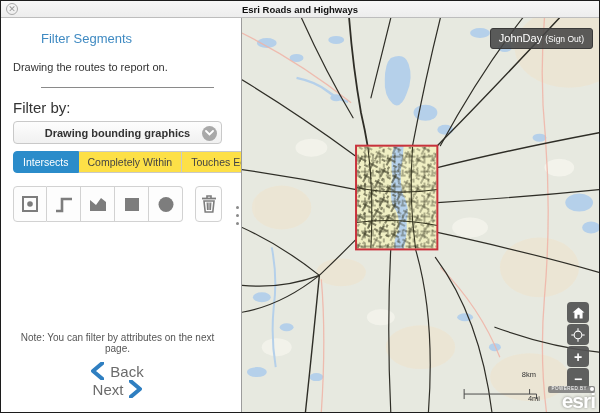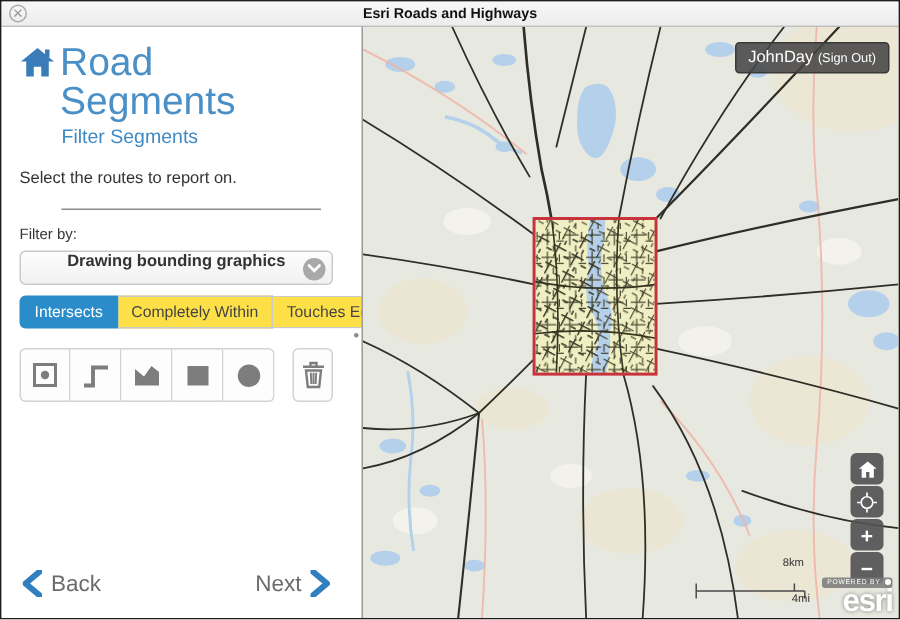--- a/index.html
+++ b/index.html
@@ -17,24 +17,24 @@
   .splitter { width:7px; flex:0 0 7px; background:#fff; display:flex; flex-direction:column; align-items:center; justify-content:center; gap:5px; }
   .splitter i { width:3px; height:3px; border-radius:50%; background:#8a8a8a; }
 
   
   .hdr { display:flex; align-items:flex-start; }
   .home-ic { width:24px; height:24px; margin:2px 3px 0 0; flex:0 0 24px; }
   .pg-title { font-size:26px; font-weight:300; color:#4a90c6; letter-spacing:0; line-height:26px; }
   .pg-sub { margin:3px 0 0 28px; font-size:13px; color:#3f8ac2; }
   .desc { margin-top:15px; font-size:11px; color:#333; }
   .divider { margin:14px 8px 0 28px; border:none; border-top:1px solid #8a8a8a; }
-  .filter-by { margin-top:11px; font-size:10px; color:#333; }
-
-  
-  .dropdown { margin-top:5px; height:23px; border:1px solid #c9c9c9; border-radius:4px; background:linear-gradient(#fdfdfd,#f1f1f1); display:flex; align-items:flex-start; justify-content:center; position:relative; cursor:pointer; }
+  .filter-by { margin-top:11px; font-size:15px; color:#333; }
+
+  
+  .dropdown { margin-top:5px; height:23px; border:1px solid #c9c9c9; border-radius:4px; background:linear-gradient(#fdfdfd,#f1f1f1); display:flex; align-items:center; justify-content:center; position:relative; cursor:pointer; }
   .dropdown .val { font-size:11px; font-weight:bold; color:#333; }
   .dd-chev { position:absolute; right:4px; top:3.5px; width:15px; height:15px; border-radius:50%; background:#a9a9a9; display:flex; align-items:center; justify-content:center; }
 
   
   .tabs { margin-top:7px; display:flex; height:22px; border-radius:4px;text-align:right; }
   .tab { font-size:10.5px; color:#444; background:#fde047; border:1px solid #c9c9c9; border-left:none; display:flex; align-items:center; justify-content:center; padding:0 9px; cursor:pointer; white-space:nowrap; }
   .tab:first-child { border-left:1px solid #c9c9c9; border-radius:4px 0 0 4px; }
   .tab:last-child { border-radius:0 4px 4px 0; }
   .tab.sel { background:#2b8cca; border-color:#2b8cca; color:#fff; }
 
@@ -42,21 +42,21 @@
   .tools { margin-top:13px; display:flex; align-items:center; }
   .tgrp { display:flex; border-radius:4px; }
   .tool { width:34px; height:36px; background:#fdfdfd; border:1px solid #d2d2d2; border-left:none; display:flex; align-items:center; justify-content:center; cursor:pointer; }
   .tool:first-child { border-left:1px solid #d2d2d2; border-radius:4px 0 0 4px; }
   .tool:last-child { border-radius:0 4px 4px 0; }
   .tool.lone { border:1px solid #d2d2d2; border-radius:4px; margin-left:12px; }
 
   
   .spacer { flex:1; }
   .note { text-align:center; font-size:10px; color:#555; margin-bottom:6px; }
-  .nav { display:flex; justify-content:space-between; align-items:center; padding:2px 2px 8px 2px; }
+  .nav { display:flex; justify-content:space-between; align-items:center; padding:2px 2px 8px 2px;flex-direction:column; }
   .navbtn { display:flex; align-items:center; gap:6px; font-size:15px; color:#6b6b6b; cursor:pointer; }
 
   
   .map { flex:1; position:relative; overflow:hidden; border-left:1px solid #9c9c9c; background:#e7e9e0; }
   .map svg.base { position:absolute; inset:0; width:100%; height:100%; }
   .user-btn { position:absolute; top:10px; right:6px; background:rgba(70,70,70,.88); border:1px solid #3a3a3a; border-radius:3px; color:#fff; padding:3px 8px 4px 8px; font-size:11px; cursor:pointer;margin-left:16px; }
   .user-btn .so { font-size:8.5px; }
   .mapctrls { position:absolute; right:10px; top:284px; display:flex; flex-direction:column; gap:1px; }
   .mc { width:22px; height:21px; background:rgba(82,82,82,.92); border-radius:4px; color:#fff; display:flex; align-items:center; justify-content:center; font-size:14px; font-weight:bold; cursor:pointer; }
   .scalebar { position:absolute; left:222px; bottom:12px; width:80px; height:26px; }
@@ -74,30 +74,23 @@
 
   <div class="titlebar">
     <div class="close-btn">✕</div>
     <div class="win-title">Esri Roads and Highways</div>
   </div>
 
   <div class="content">
 
     <div class="panel">
 
-      <div class="hdr">
-        <svg class="home-ic" viewBox="0 0 24 24">
-          <path d="M12 2 L23 11 H19.5 V21 H14.5 V14.5 H9.5 V21 H4.5 V11 H1 Z" fill="#3a7cba"></path>
-          <rect x="17" y="3" width="3" height="5" fill="#3a7cba"></rect>
-        </svg>
-        <div class="pg-title">Road Segments</div>
-      </div>
       <div class="pg-sub">Filter Segments</div>
 
-      <div class="desc">Select the routes to report on.</div>
+      <div class="desc">Drawing the routes to report on.</div>
       <hr class="divider">
 
       <div class="filter-by">Filter by:</div>
 
       <div class="dropdown">
         <span class="val">Drawing bounding graphics</span>
         <span class="dd-chev">
           <svg width="9" height="6" viewBox="0 0 9 6">
               <path d="M1 1 L4.5 4.5 L8 1" fill="none" stroke="#fff" stroke-width="1.8" stroke-linecap="round"></path>
             </svg>
@@ -146,20 +139,21 @@
             <path d="M7 9 L8.2 20 H15.8 L17 9 Z" fill="none" stroke="#7d7d7d" stroke-width="1.6"></path>
             <line x1="10.2" y1="10.5" x2="10.6" y2="18" stroke="#7d7d7d" stroke-width="1.3"></line>
             <line x1="12" y1="10.5" x2="12" y2="18" stroke="#7d7d7d" stroke-width="1.3"></line>
             <line x1="13.8" y1="10.5" x2="13.4" y2="18" stroke="#7d7d7d" stroke-width="1.3"></line>
           </svg>
         </div>
       </div>
 
       <div class="spacer"></div>
 
+      <div class="note">Note: You can filter by attributes on the next page.</div>
       <div class="nav">
         <div class="navbtn">
           <svg width="13" height="18" viewBox="0 0 13 18">
             <path d="M11.5 1 L2 9 L11.5 17" fill="none" stroke="#2f7fc1" stroke-width="4" stroke-linejoin="round" stroke-linecap="round"></path>
           </svg>
           <span>Back</span>
         </div>
         <div class="navbtn">
           <span>Next</span>
           <svg width="13" height="18" viewBox="0 0 13 18">

